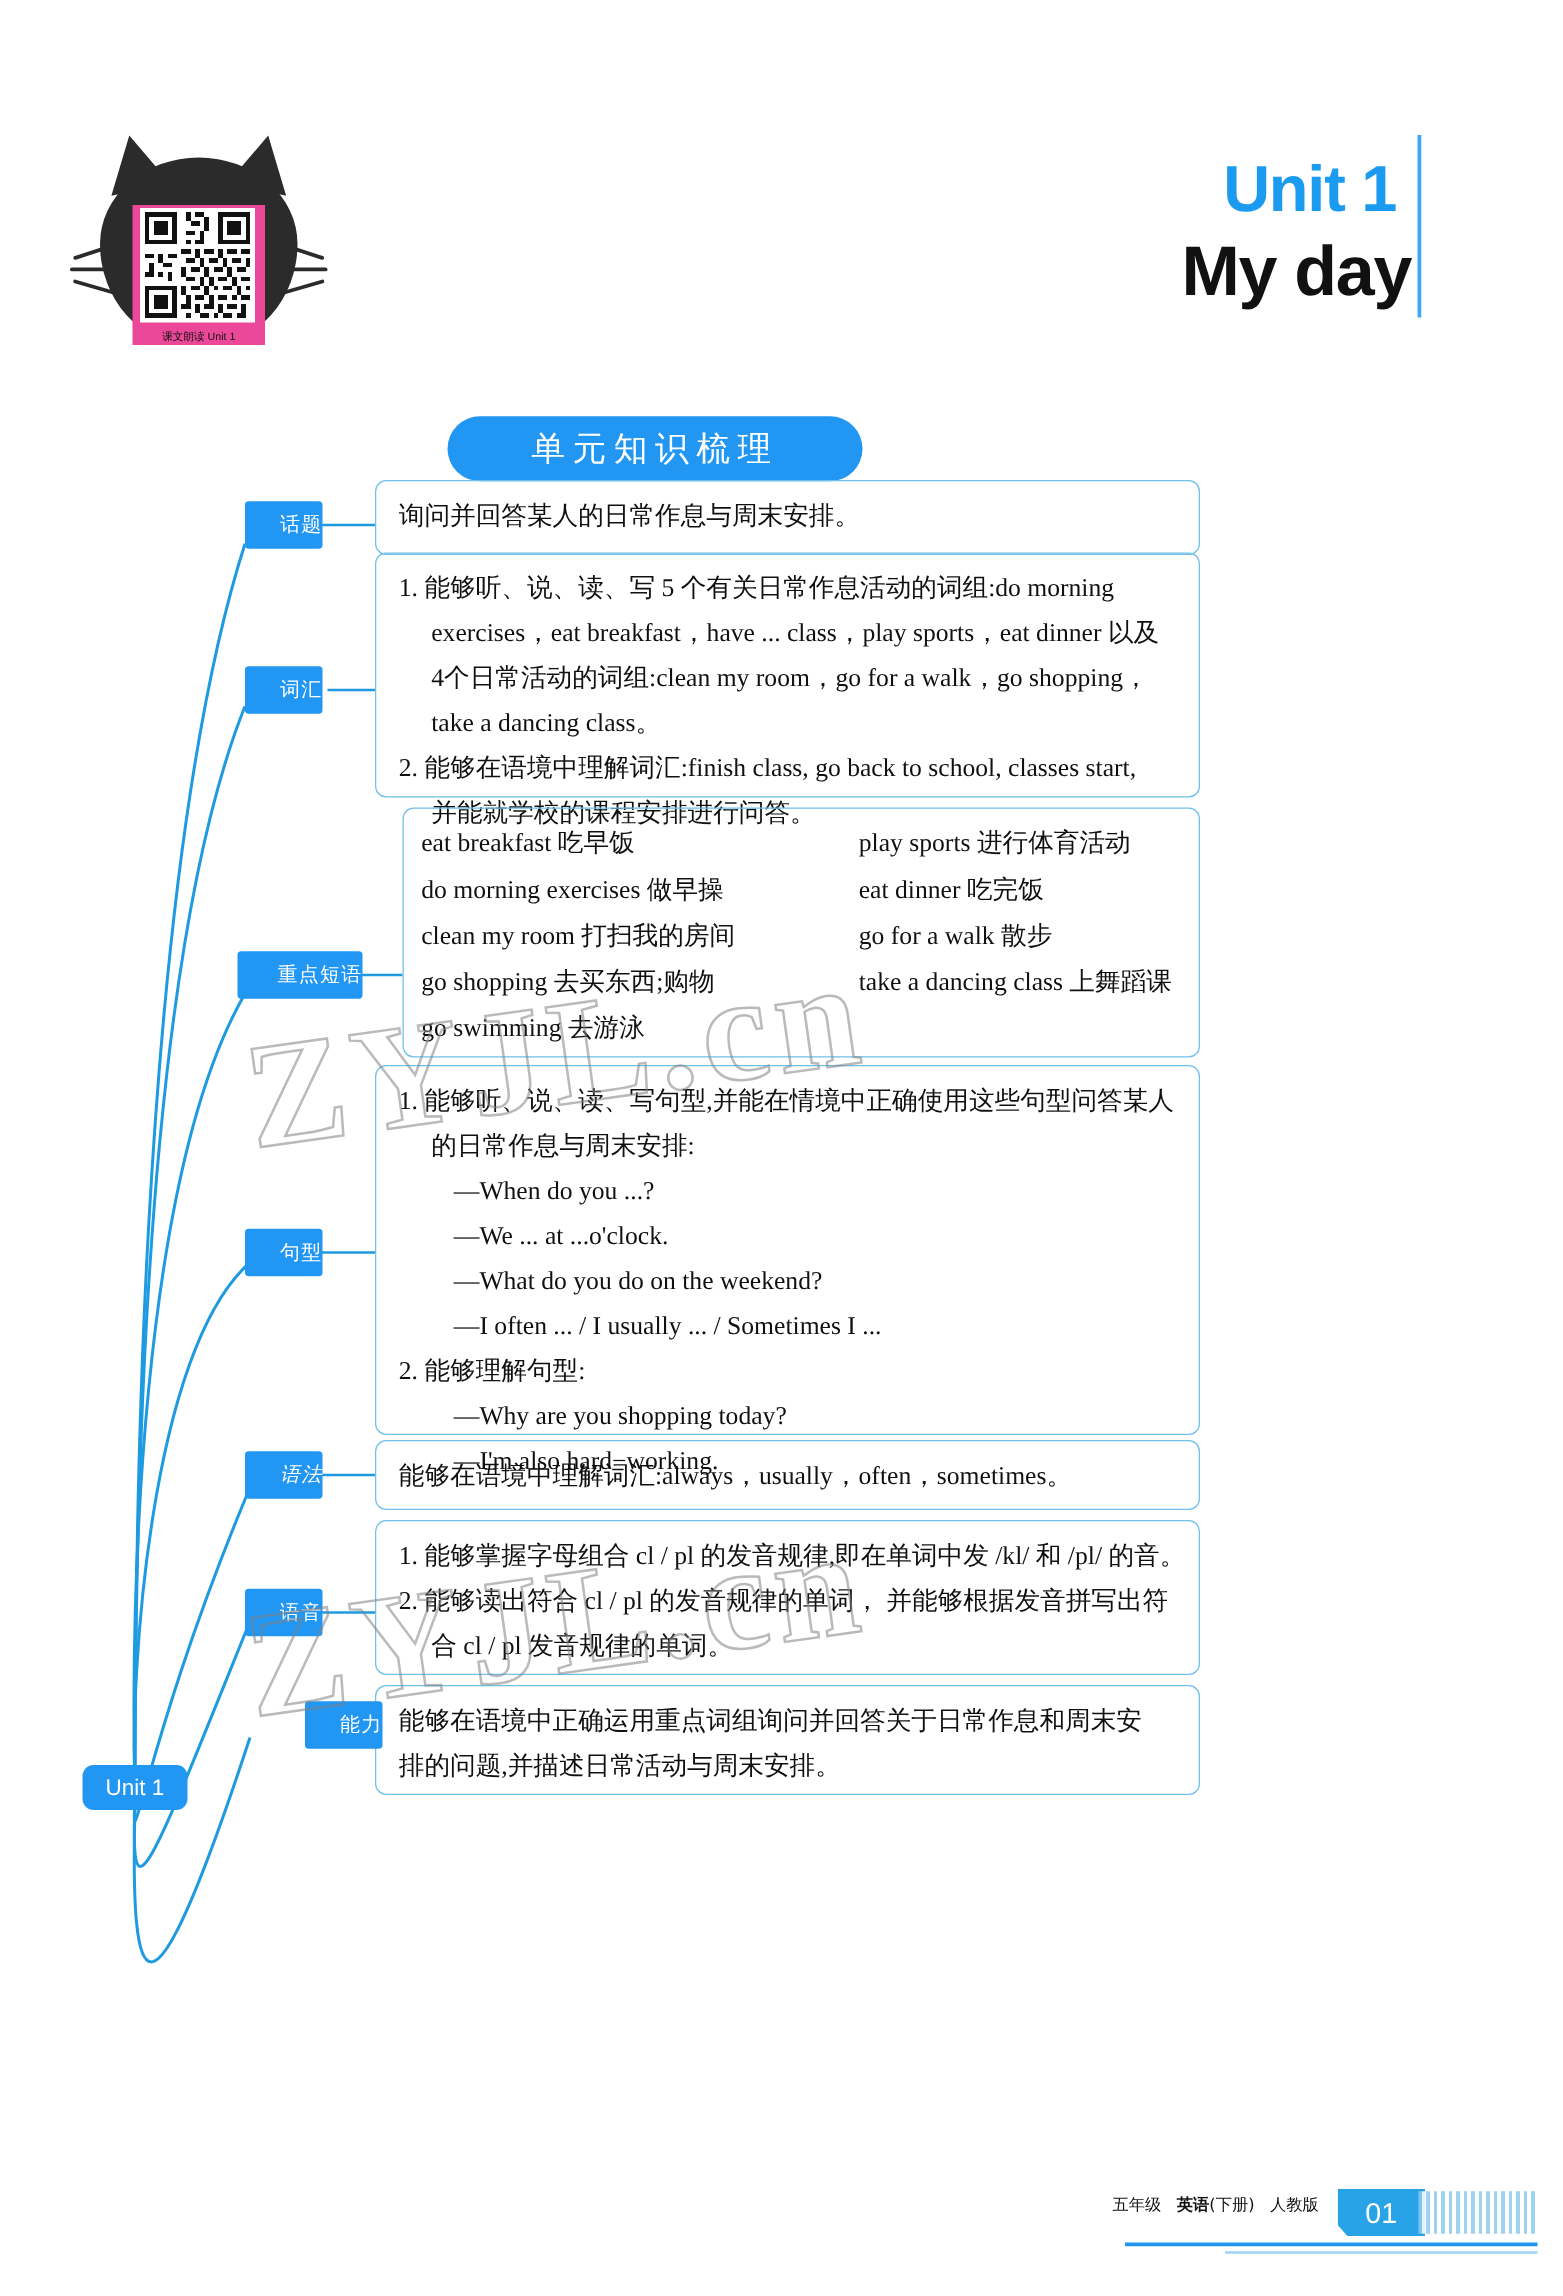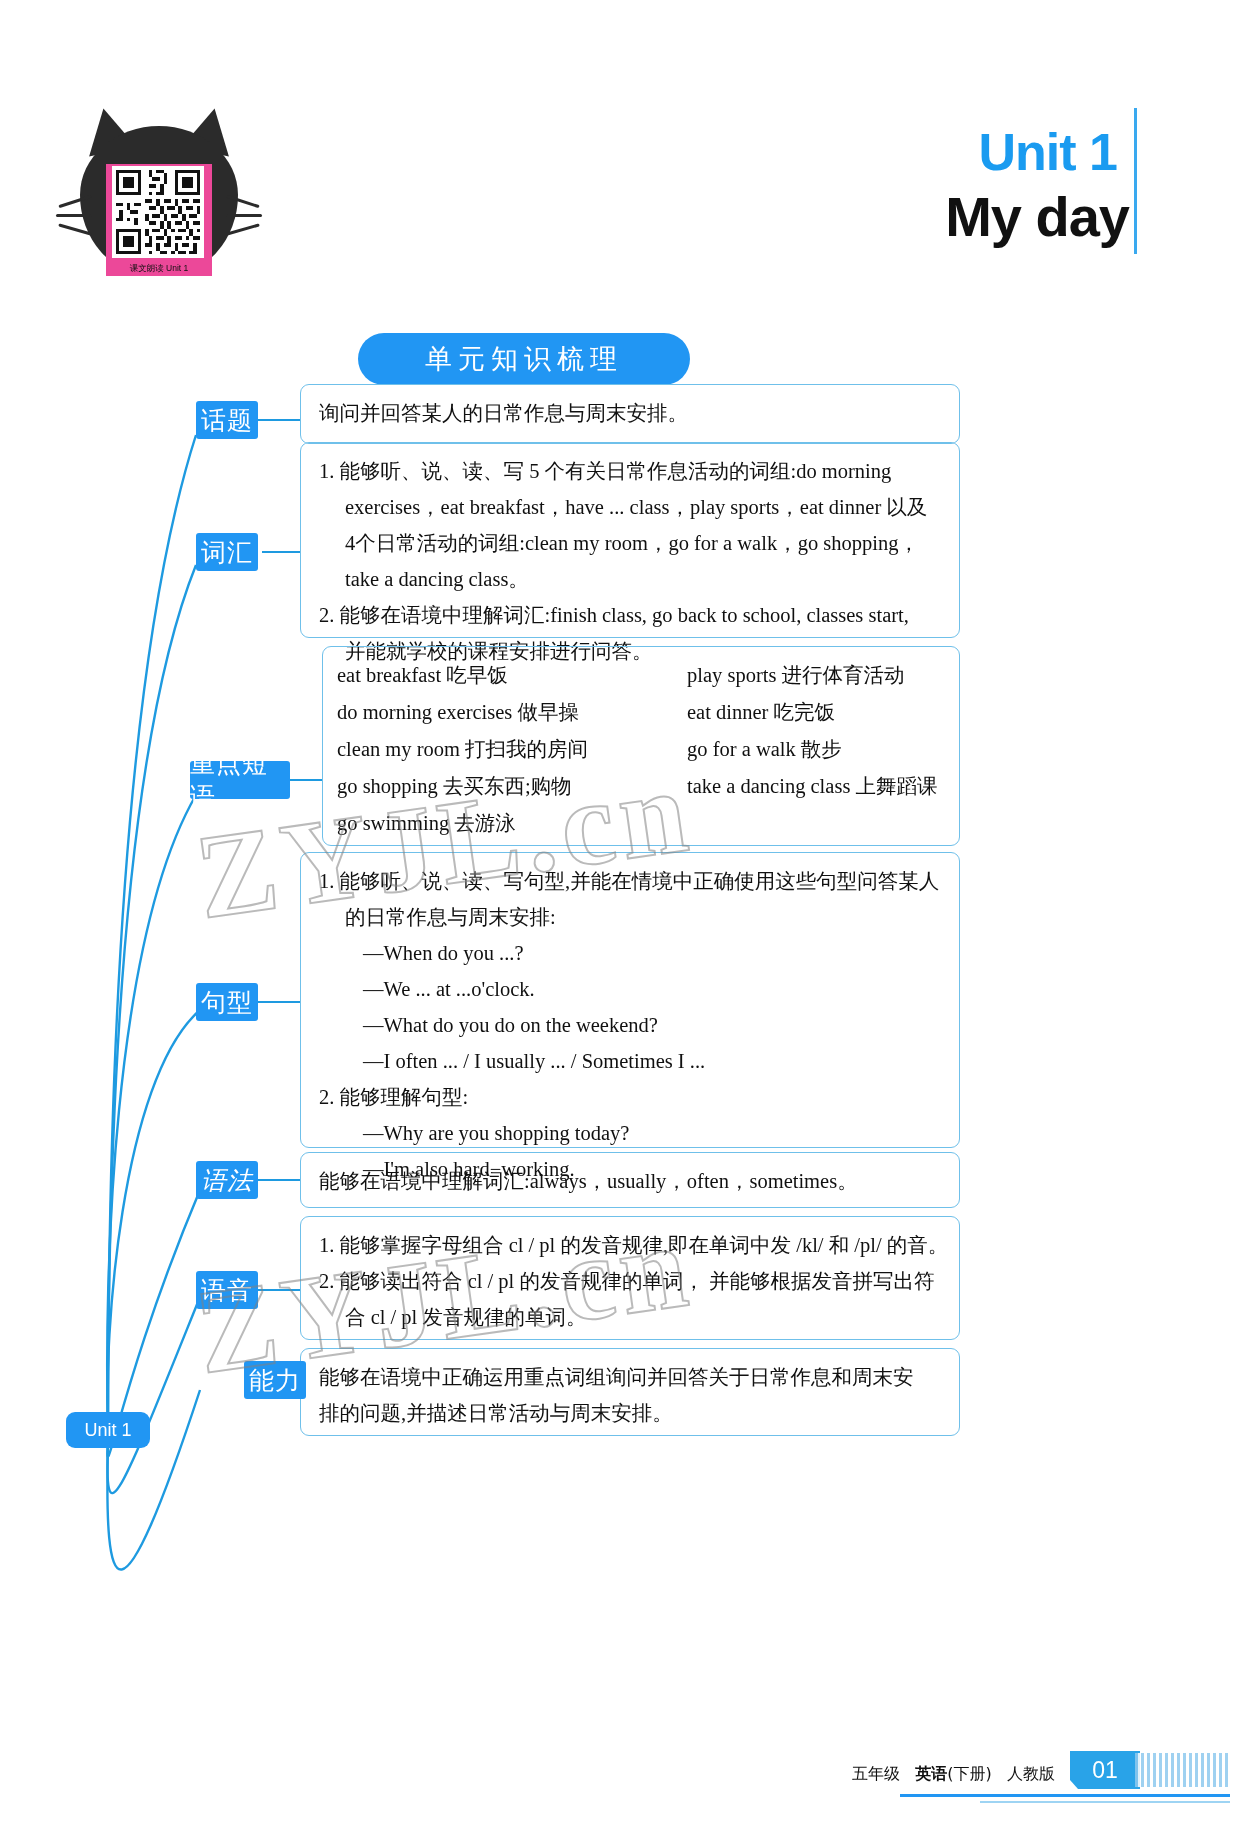--- a/index.html
+++ b/index.html
@@ -80,22 +80,22 @@
     position:absolute;left:66px;top:1032px;
     width:84px;height:36px;background:#2196f3;border-radius:9px;
     display:flex;align-items:center;justify-content:center;
     color:#fff;font-size:18px;
     font-family:"Liberation Sans", sans-serif;
     z-index:5;
   }
 
   .tag{
     position:absolute;background:#2196f3;border-radius:3px;
-    display:flex;align-items:center;justify-content:center;
-    color:#fff;font-size:25px;letter-spacing:1px;
+    display:flex;align-items:center;justify-content:flex-end;
+    color:#fff;font-size:16px;letter-spacing:1px;
     font-family:"DejaVu Sans", sans-serif;
     height:38px;z-index:5;
   }
 
   .box{
     position:absolute;border:1.6px solid #6fc0ea;border-radius:9px;
     background:rgba(255,255,255,0.0);
     box-sizing:border-box;
     padding:10px 16px 10px 18px;
     color:#101010;
@@ -124,23 +124,23 @@
     letter-spacing:6px;pointer-events:none;z-index:6;
   }
   .wm1{left:195px;top:775px;transform:rotate(-8deg);}
   .wm2{left:195px;top:1230px;transform:rotate(-8deg);}
 
   
   .footer{
     position:absolute;left:0;bottom:0;width:1250px;height:130px;
   }
   .f-text{
-    position:absolute;right:195px;bottom:52px;
+    position:absolute;right:195px;bottom:64px;
     font-family:"DejaVu Sans", sans-serif;
-    font-size:16px;color:#111;white-space:nowrap;
+    font-size:13px;color:#111;white-space:nowrap;
   }
   .f-text b{font-weight:bold;}
   .f-page{
     position:absolute;right:110px;bottom:48px;
     width:70px;height:38px;background:#29a3e8;
     display:flex;align-items:center;justify-content:center;
     color:#fff;font-family:"Liberation Sans", sans-serif;
     font-size:23px;font-weight:normal;
     clip-path:polygon(0 0,100% 0,100% 100%,8px 100%,0 76%);
   }

